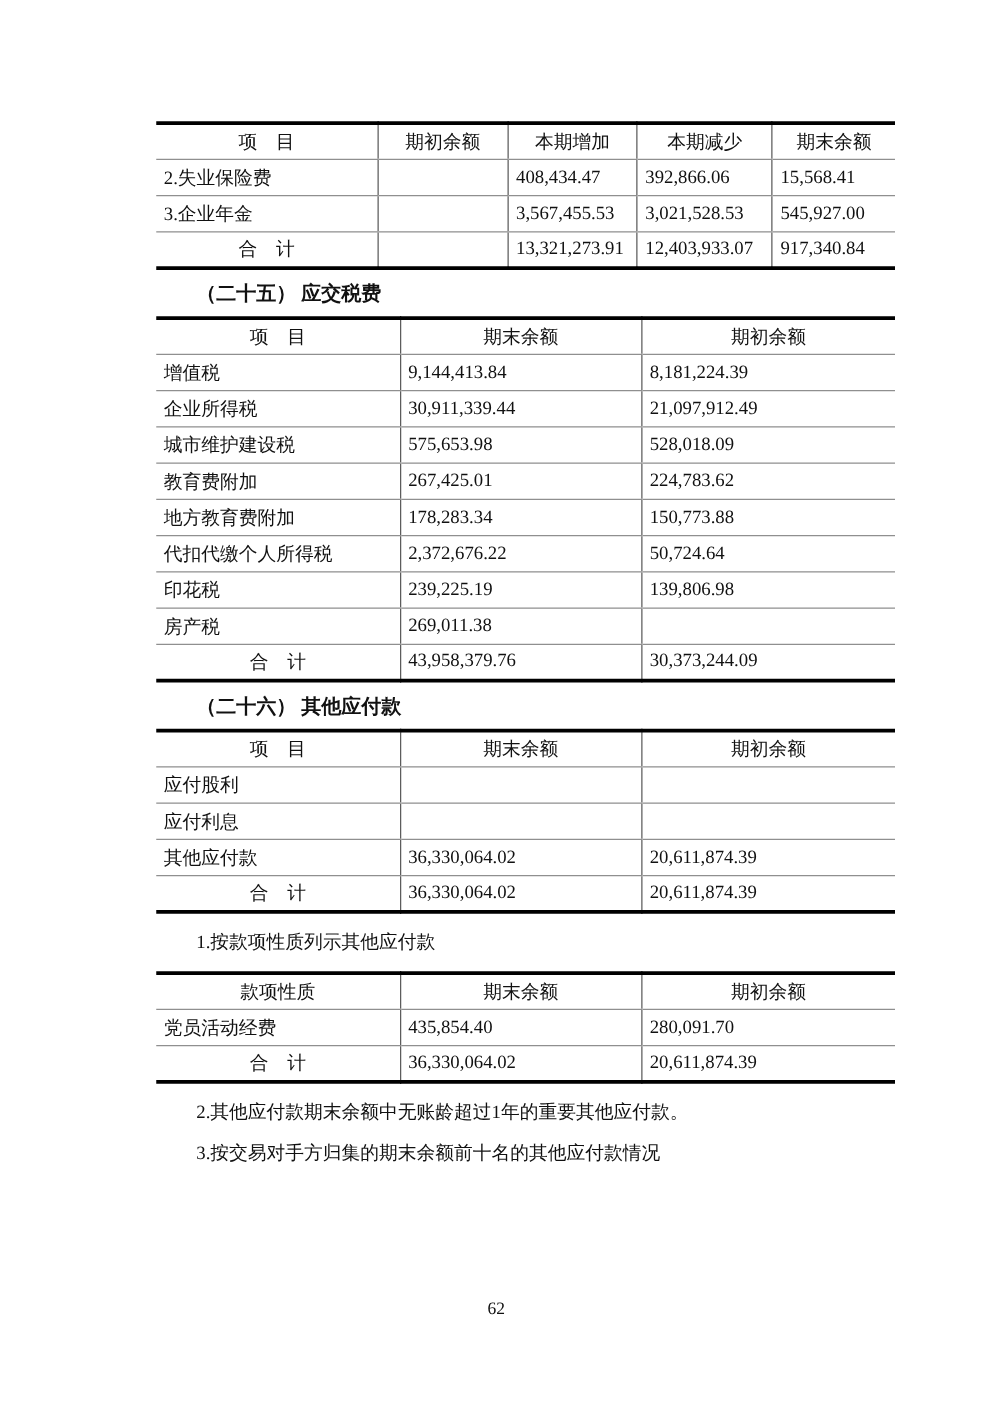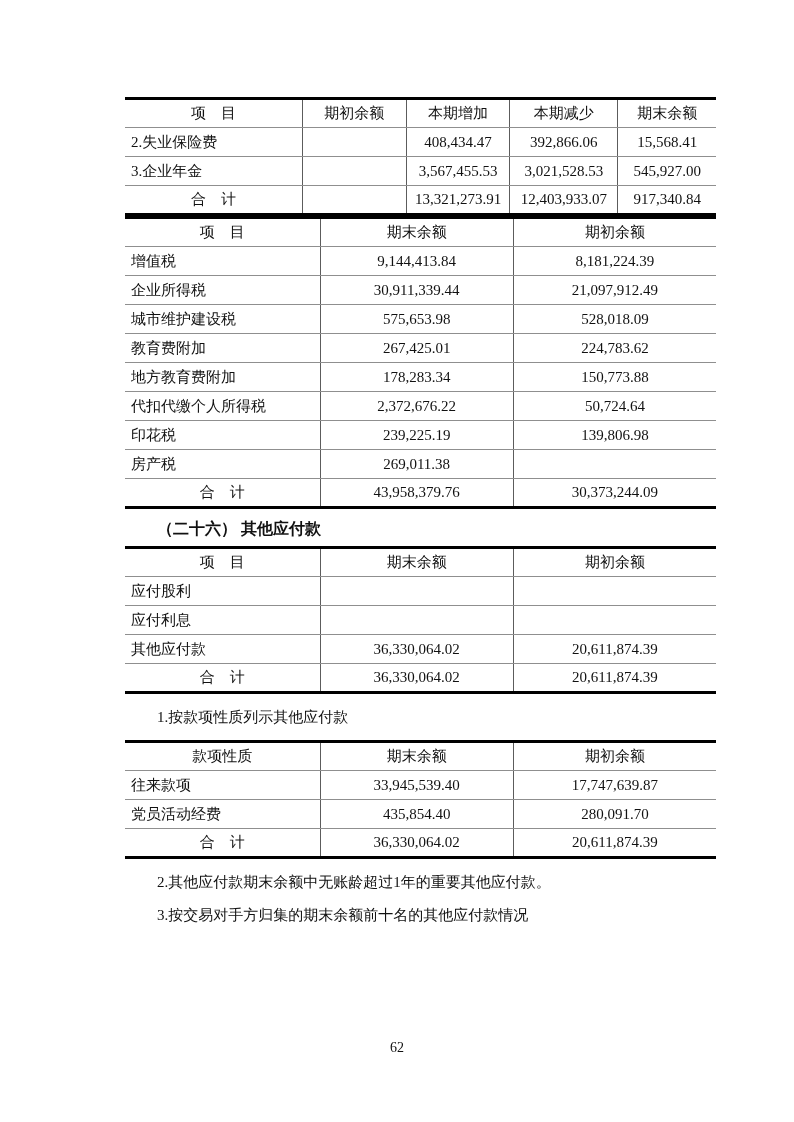--- a/index.html
+++ b/index.html
@@ -36,21 +36,21 @@
     box-sizing: border-box;
     border-bottom: 1px solid #8f8f8f;
     overflow: hidden;
     white-space: nowrap;
   }
   table.fin th + th, table.fin td + td {
     border-left: 1px solid #5c5c5c;
   }
   table.fin thead th { text-align: center; margin-top: 31px; }
   table.fin td:first-child { text-align: left; }
-  table.fin td:not(:first-child) { text-align: center; margin-left: 16px; }
+  table.fin td:not(:first-child) { text-align: left; margin-left: 16px; }
   table.fin tbody tr:last-child td:first-child { text-align: center; }
   .section-heading {
     font-size: 16px;
     font-weight: bold;
     margin: 9px 0 6px 32px;
     line-height: 22px;
   }
   .note {
     font-size: 15px;
     margin: 13px 0 13px 32px;
@@ -105,20 +105,21 @@
         <tr>
           <td>合　计</td>
           <td></td>
           <td>13,321,273.91</td>
           <td>12,403,933.07</td>
           <td>917,340.84</td>
         </tr>
       </tbody>
   </table>
 
+  <h3 class="section-heading">（二十五） 应交税费</h3>
 
   <table class="fin">
     <colgroup>
       <col style="width:33%">
         <col style="width:32.7%">
         <col style="width:34.3%">
     </colgroup>
     <thead>
       <tr>
         <th>项　目</th>
@@ -224,25 +225,20 @@
     </colgroup>
     <thead>
       <tr>
         <th>款项性质</th>
         <th>期末余额</th>
         <th>期初余额</th>
       </tr>
     </thead>
     <tbody>
         <tr>
-          <td>往来款项</td>
-          <td>33,945,539.40</td>
-          <td>17,747,639.87</td>
-        </tr>
-        <tr>
           <td>党员活动经费</td>
           <td>435,854.40</td>
           <td>280,091.70</td>
         </tr>
         <tr>
           <td>合　计</td>
           <td>36,330,064.02</td>
           <td>20,611,874.39</td>
         </tr>
       </tbody>

